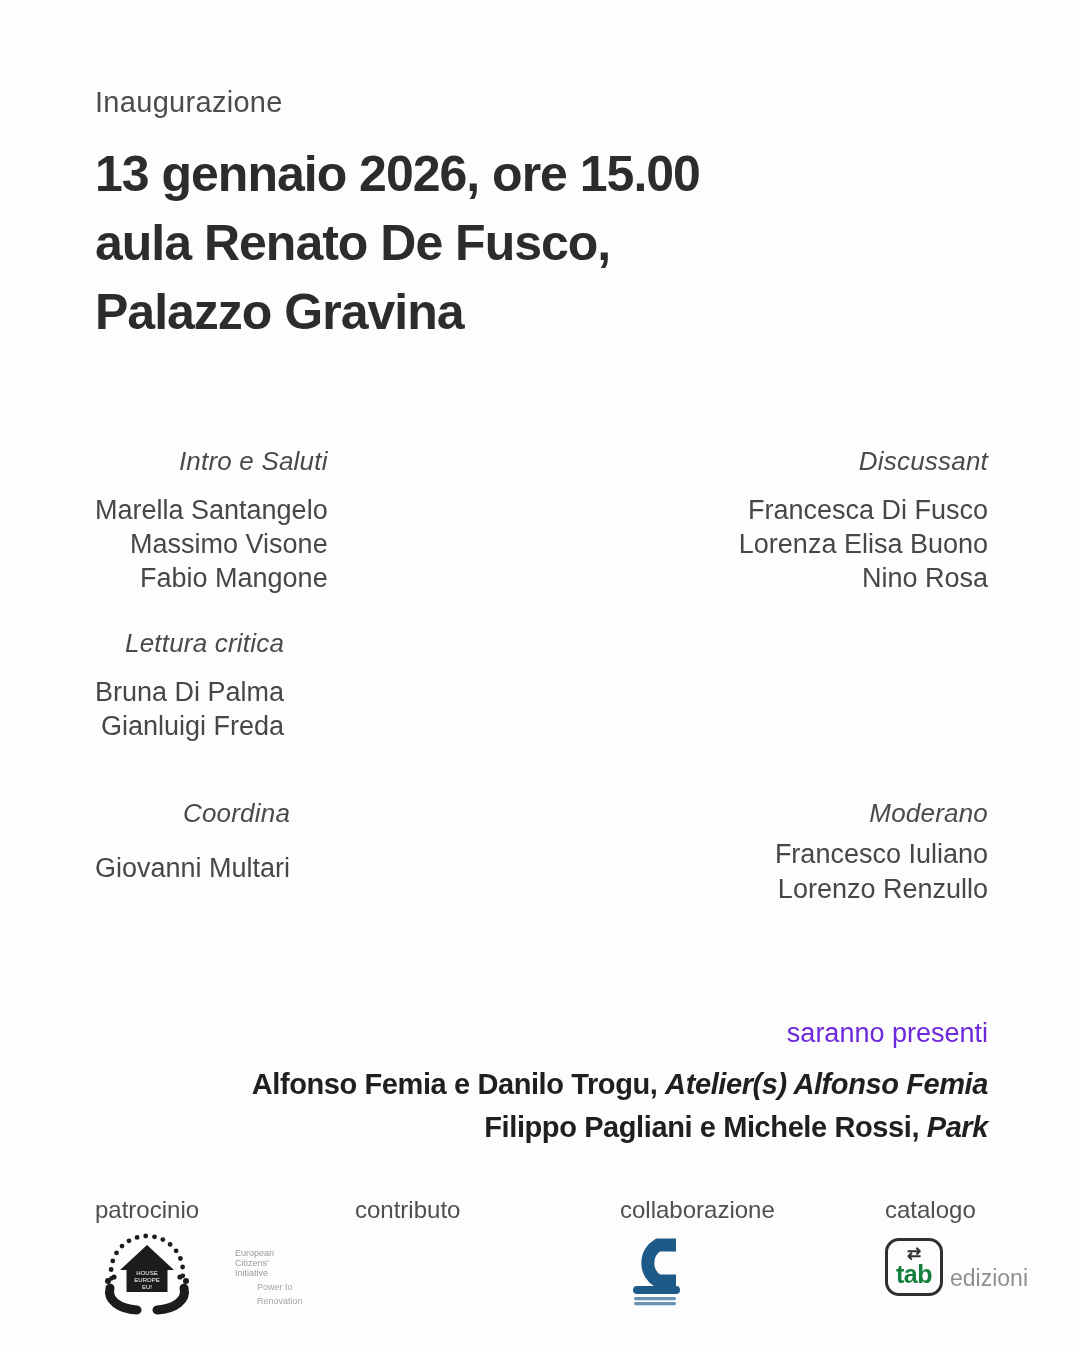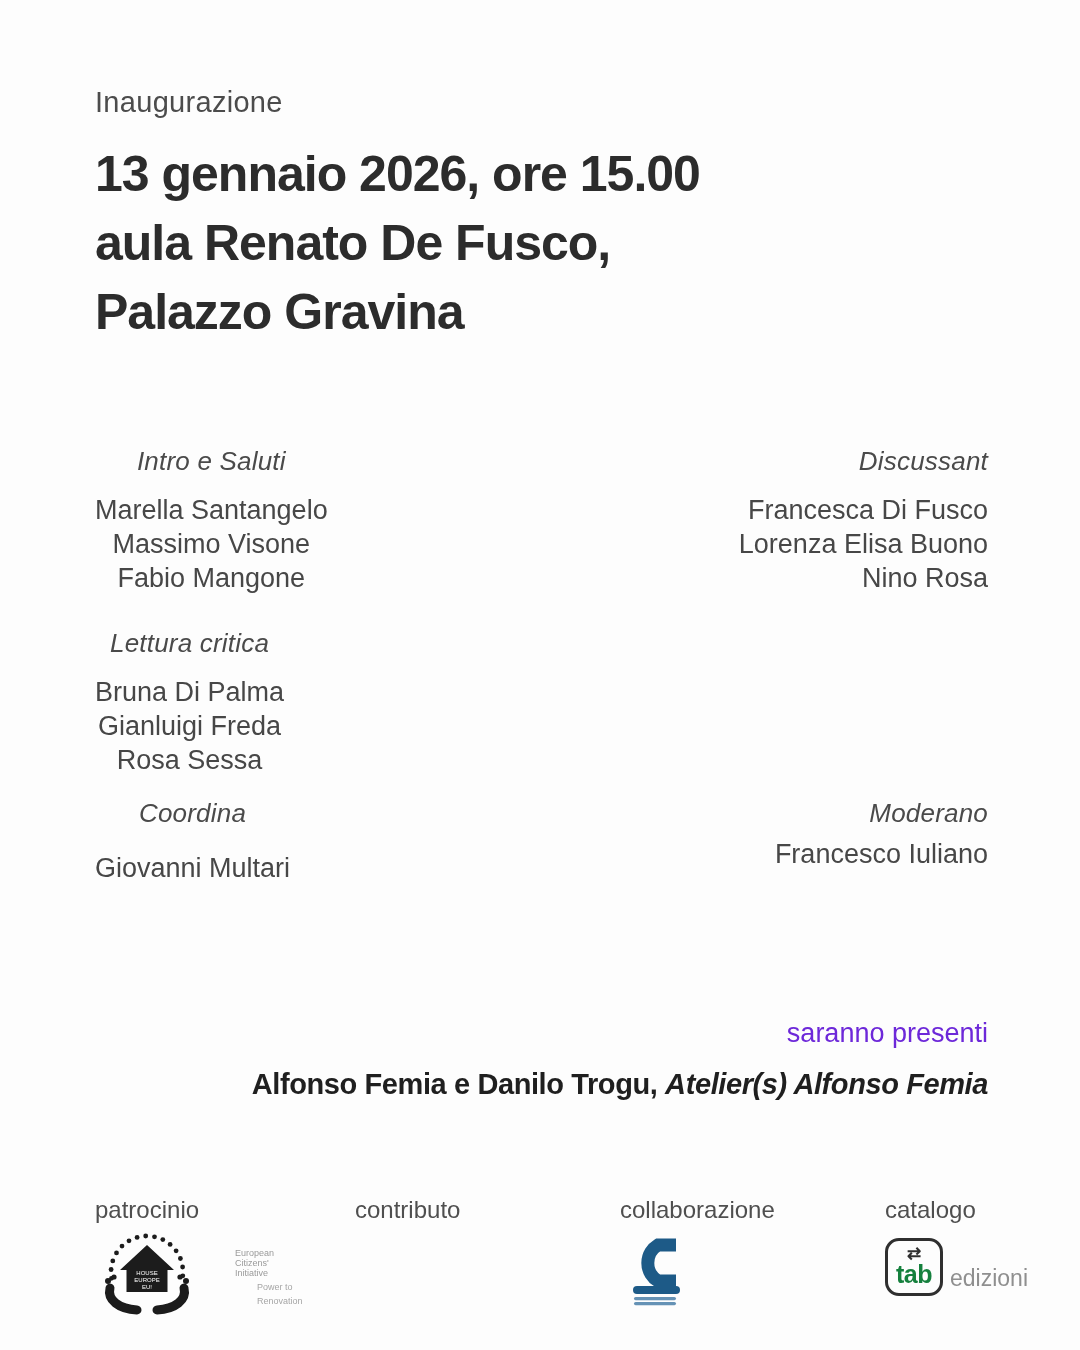--- a/index.html
+++ b/index.html
@@ -18,21 +18,21 @@
   }
   .title {
     position:absolute; left:95px; top:140px;
     font-size:50px; font-weight:bold; color:#2c2c2c;
     line-height:69px; letter-spacing:-1px;
   }
   .row { position:absolute; left:95px; right:92px; display:flex; justify-content:space-between; }
   .row-1 { top:446px; }
   .row-2 { top:628px; }
   .row-3 { top:798px; }
-  .col-left  { text-align:center; }
+  .col-left  { text-align:right; }
   .col-right { text-align:right; margin-left:auto; }
   .sec-label {
     font-style:italic; font-size:26px; color:#4a4a4a;
     margin-bottom:16px; letter-spacing:0.2px;
   }
   .name { font-size:27px; line-height:34px; color:#474747; }
   .name.gap-top { margin-top:22px; }
   .presence {
     position:absolute; right:92px; top:1018px; text-align:right;
   }
@@ -104,38 +104,39 @@
       <div class="name">Lorenza Elisa Buono</div>
       <div class="name">Nino Rosa</div>
     </div>
   </div>
 
   <div class="row row-2">
     <div class="col-left">
       <div class="sec-label">Lettura critica</div>
       <div class="name">Bruna Di Palma</div>
       <div class="name">Gianluigi Freda</div>
-      <div class="name">Rosa Sessa</div>
     </div>
   </div>
 
   <div class="row row-3">
     <div class="col-left">
       <div class="sec-label">Coordina</div>
       <div class="name gap-top">Giovanni Multari</div>
     </div>
     <div class="col-right">
       <div class="sec-label" style="margin-bottom:8px;">Moderano</div>
       <div class="name" style="line-height:35px;">Francesco Iuliano</div>
+      <div class="name" style="line-height:35px;">Lorenzo Renzullo</div>
     </div>
   </div>
 
   <div class="presence">
     <div class="presence-heading">saranno presenti</div>
     <div class="presence-line"><span>Alfonso Femia e Danilo Trogu, </span><em>Atelier(s) Alfonso Femia</em></div>
+    <div class="presence-line"><span>Filippo Pagliani e Michele Rossi, </span><em>Park</em></div>
   </div>
 
   <div class="f-label lab-1">patrocinio</div>
   <div class="f-label lab-2">contributo</div>
   <div class="f-label lab-3">collaborazione</div>
   <div class="f-label lab-4">catalogo</div>
 
   <div class="f-logo logo-1">
     <svg width="108" height="92" viewBox="0 0 108 92">
       <g fill="#1c1c1c">

